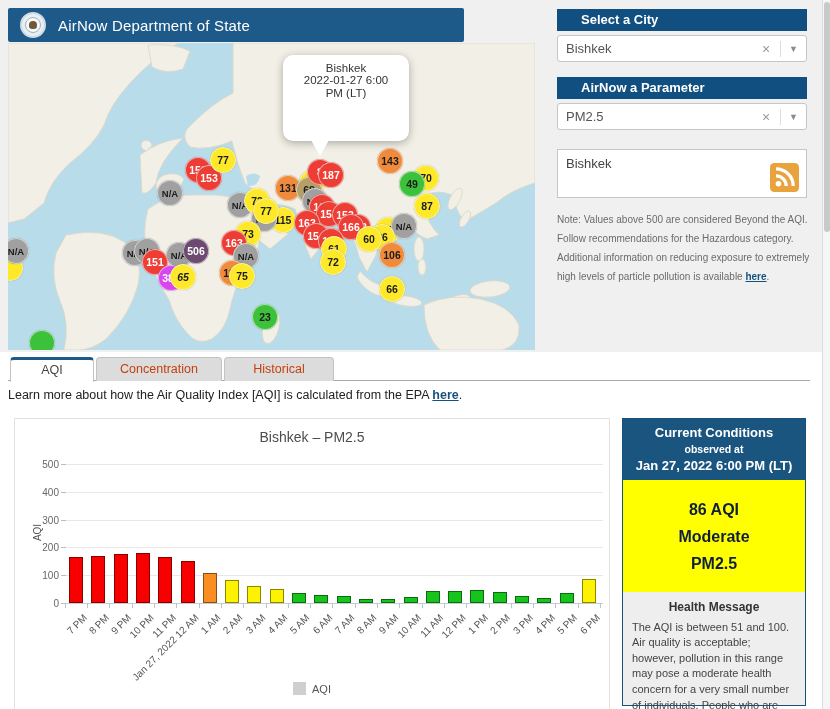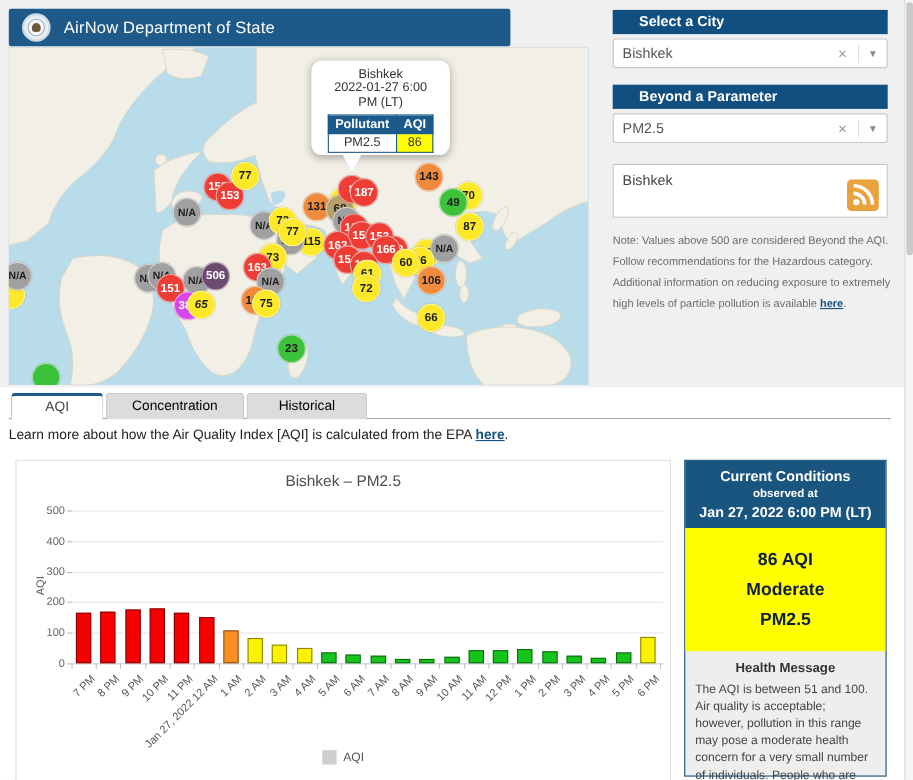--- a/index.html
+++ b/index.html
@@ -49,21 +49,21 @@
   #rss-icon { position:absolute; right:7px; bottom:5px; width:29px; height:29px; cursor:pointer; }
   #note { left:557px; top:210px; width:254px; font-size:10px; color:#6b6b6b; line-height:1.9; }
   a.lnk { color:#16527e; font-weight:bold; text-decoration:underline; cursor:pointer; }
 
   
   #lower-band { left:0; top:352px; width:822px; height:357px; background:#fff; }
 
   
   #tabs { left:8px; top:357px; width:802px; height:24px; border-bottom:1px solid #a9a9a9; }
   .tab { position:absolute; top:0; height:24px; text-align:center; font-size:12.5px; line-height:22px;
-    border:1px solid #c3c3c3; border-bottom:none; border-radius:4px 4px 0 0; background:#dcdcdc; color:#000000; cursor:pointer; }
+    border:1px solid #c3c3c3; border-bottom:none; border-radius:4px 4px 0 0; background:#dcdcdc; color:#c2410c; cursor:pointer; }
   .tab.active { background:#fff; color:#444; border-top:3px solid #1d5a8a; height:25px; z-index:2; line-height:20px; }
   #tab-0 { left:2px; width:84px; }
   #tab-1 { left:88px; width:126px; }
   #tab-2 { left:216px; width:110px; }
   #learn-more { left:8px; top:388px; font-size:12.5px; color:#222; }
 
   
   #chart-card { left:14px; top:418px; width:596px; height:356px; background:#fff; border:1px solid #e2e2e2; }
   #chart-title { position:absolute; left:0; top:10px; width:100%; text-align:center; font-size:14px; color:#4d4d4d; }
   #plot { position:absolute; left:51px; top:45px; width:537px; height:139px; }
@@ -183,47 +183,35 @@
       <div class="marker" style="left: 383px; top: 170px; background: rgb(160, 160, 160); color: rgb(28, 28, 28); font-size: 9.5px;">N/A</div>
       <div class="marker" style="left: 361px; top: 181px; background: rgb(253, 233, 42); color: rgb(28, 28, 28);">86</div>
       <div class="marker" style="left: 348px; top: 183px; background: rgb(253, 233, 42); color: rgb(28, 28, 28);">60</div>
       <div class="marker" style="left: 371px; top: 199px; background: rgb(240, 138, 60); color: rgb(28, 28, 28);">106</div>
       <div class="marker" style="left: 371px; top: 233px; background: rgb(253, 233, 42); color: rgb(28, 28, 28);">66</div>
       <div class="marker" style="left: 244px; top: 261px; background: rgb(60, 193, 58); color: rgb(28, 28, 28);">23</div>
     </div>
   <div id="map-popup">
     <div>Bishkek</div>
     <div style="padding:0 14px; line-height:1.15;">2022-01-27 6:00 PM (LT)</div>
-    <table id="popup-table">
-      <tbody>
-          <tr>
-        <th>Pollutant</th>
-        <th>AQI</th>
-      </tr>
-      <tr>
-        <td>PM2.5</td>
-        <td class="aqi">86</td>
-      </tr>
-    </tbody>
-      </table>
     <div class="tail"></div>
   </div>
 </div>
 
 <div class="abs" id="city-group">
   <div class="panel-header">Select a City</div>
   <div class="select-box panel-gapbox">
     <span class="val">Bishkek</span>
     <span class="x">×</span>
     <span class="sep"></span>
     <span class="caret">▼</span>
   </div>
 </div>
 <div class="abs" id="param-group">
-  <div class="panel-header">Beyond a Parameter</div>
+  <div class="panel-header">AirNow a Parameter</div>
   <div class="select-box panel-gapbox">
     <span class="val">PM2.5</span>
     <span class="x">×</span>
     <span class="sep"></span>
     <span class="caret">▼</span>
   </div>
 </div>
 <div class="abs" id="feed-box">
   <span>Bishkek</span>
   <span id="rss-icon">

